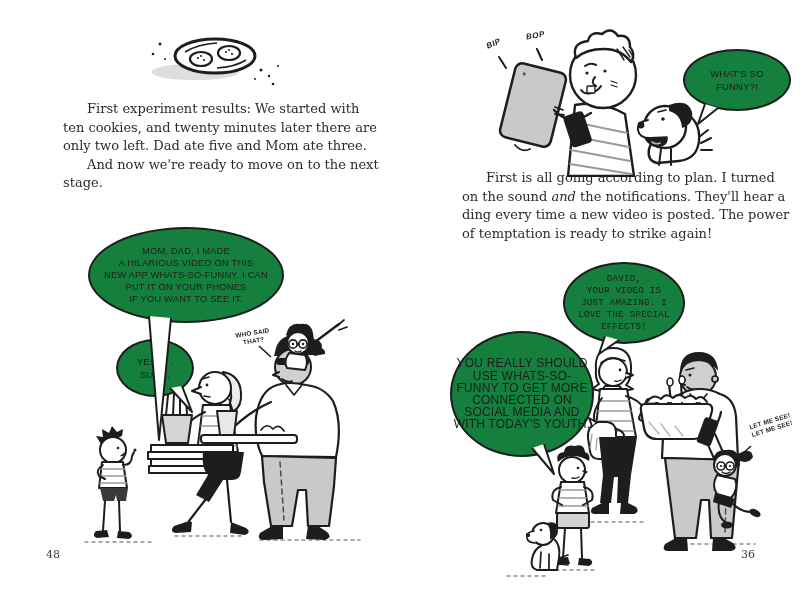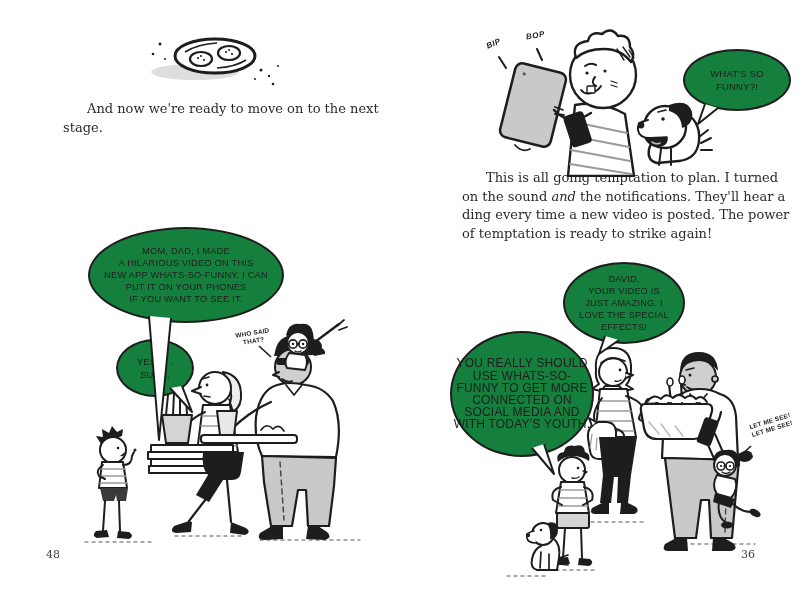--- a/index.html
+++ b/index.html
@@ -42,20 +42,21 @@
         <circle cx="10" cy="28" r="1.3" fill="#1d1d1d"></circle>
         <circle cx="22" cy="33" r="1" fill="#1d1d1d"></circle>
       <circle cx="118" cy="44" r="1.5" fill="#1d1d1d"></circle>
         <circle cx="126" cy="50" r="1.2" fill="#1d1d1d"></circle>
         <circle cx="112" cy="53" r="1" fill="#1d1d1d"></circle>
       <circle cx="135" cy="40" r="1" fill="#1d1d1d"></circle>
         <circle cx="130" cy="58" r="1.3" fill="#1d1d1d"></circle>
     </svg>
 
     <div class="narrative abs" style="left:63px;top:100px;width:318px;">
+      <p>First experiment results: We started with ten cookies, and twenty minutes later there are only two left. Dad ate five and Mom ate three.</p>
       <p>And now we're ready to move on to the next stage.</p>
     </div>
 
     <div class="bubble" style="left:88px;top:227px;width:192px;height:92px;font-size:9.3px;line-height:12px;">MOM, DAD, I MADE
 A HILARIOUS VIDEO ON THIS
 NEW APP WHATS-SO-FUNNY. I CAN
 PUT IT ON YOUR PHONES
 IF YOU WANT TO SEE IT.</div>
     <svg class="tail" style="left:140px;top:314px;" width="38" height="130" viewBox="0 0 38 130">
       <path d="M9,2 L19,126 L31,4" fill="#fff" stroke="#1d1d1d" stroke-width="2" stroke-linejoin="round"></path>
@@ -200,24 +201,24 @@
     <div class="sfx" style="left:486px;top:39px;transform:rotate(-24deg);">BIP</div>
     <div class="sfx" style="left:526px;top:31px;transform:rotate(-10deg);">BOP</div>
 
     <div class="bubble" style="left:683px;top:49px;width:104px;height:58px;font-size:9.5px;line-height:13px;">WHAT'S SO
 FUNNY?!</div>
     <svg class="tail" style="left:694px;top:102px;" width="28" height="26" viewBox="0 0 28 26">
       <path d="M11,2 L4,22 L24,6" fill="#fff" stroke="#1d1d1d" stroke-width="2" stroke-linejoin="round"></path>
     </svg>
 
     <div class="narrative abs" style="left:462px;top:169px;width:328px;">
-      <p><span>This is all going temptation to plan. I turned on the sound </span><i>and</i><span> the notifications. They'll hear a ding every time a new video is posted. The power of temptation is ready to strike again!</span></p>
+      <p><span>First is all going according to plan. I turned on the sound </span><i>and</i><span> the notifications. They'll hear a ding every time a new video is posted. The power of temptation is ready to strike again!</span></p>
     </div>
 
-    <div class="bubble" style="left:563px;top:262px;width:118px;height:78px;font-size:9.2px;line-height:12px;">DAVID,
+    <div class="bubble" style="left:563px;top:262px;width:118px;height:78px;font-size:9.2px;line-height:12px;font-family:Liberation Mono, monospace;">DAVID,
 YOUR VIDEO IS
 JUST AMAZING. I
 LOVE THE SPECIAL
 EFFECTS!</div>
     <svg class="tail" style="left:592px;top:334px;" width="30" height="24" viewBox="0 0 30 24">
       <path d="M13,2 L7,20 L27,6" fill="#fff" stroke="#1d1d1d" stroke-width="2" stroke-linejoin="round"></path>
     </svg>
 
     <div class="bubble" style="left:450px;top:331px;width:140px;height:122px;font-size:12px;line-height:12.2px;">YOU REALLY SHOULD
 USE WHATS-SO-

